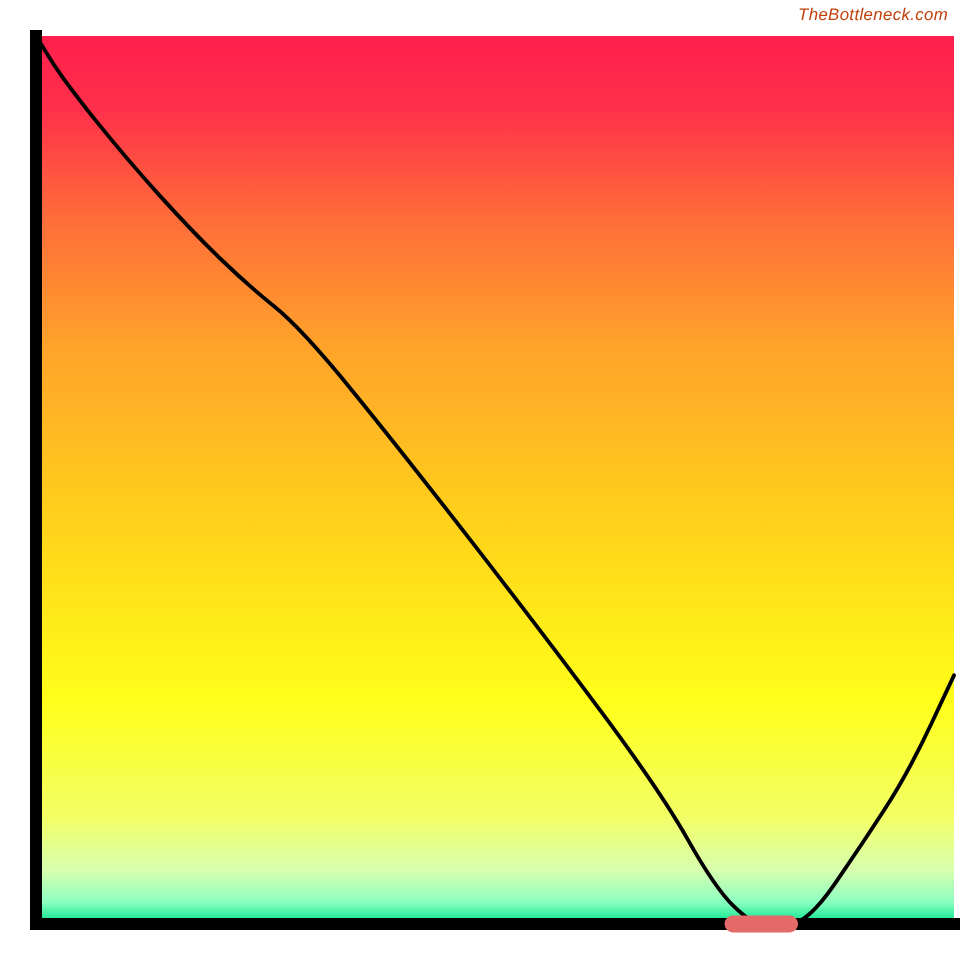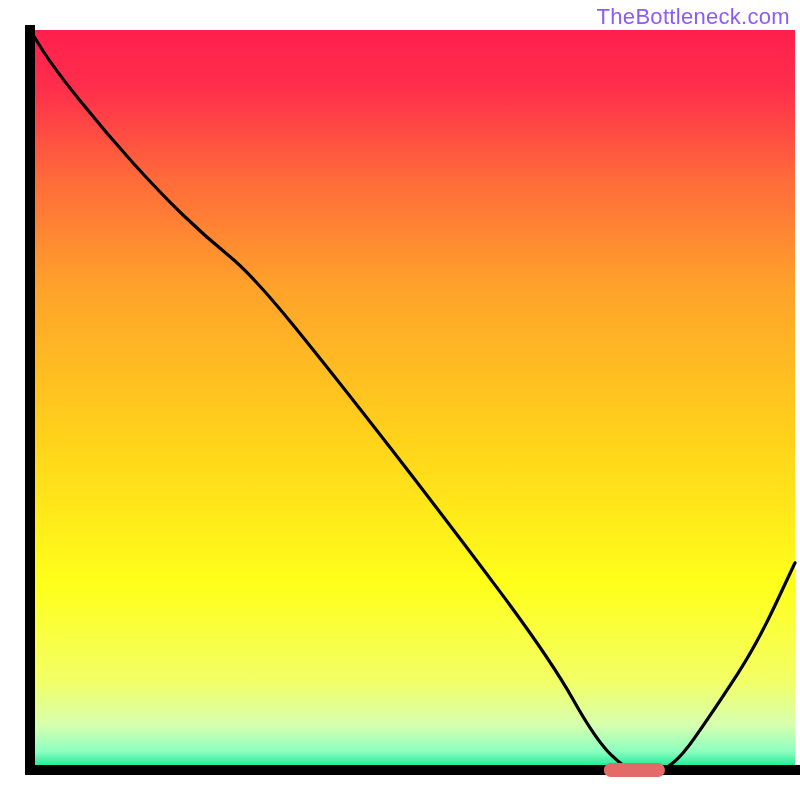--- a/index.html
+++ b/index.html
@@ -12,24 +12,25 @@
   }
   .frame {
     position: relative;
     width: 800px;
     height: 800px;
   }
   .source-label {
     position: absolute;
     top: 4px;
     right: 10px;
-    color: #8b5cf6;
-    font-size: 22px;
+    color: #c2410c;
+    font-size: 14px;
     font-weight: 500;
     letter-spacing: 0.3px;
+    font-style: italic;
   }
   svg.plot {
     position: absolute;
     left: 0;
     top: 0;
     width: 800px;
     height: 800px;
   }
 </style>
 </head>

